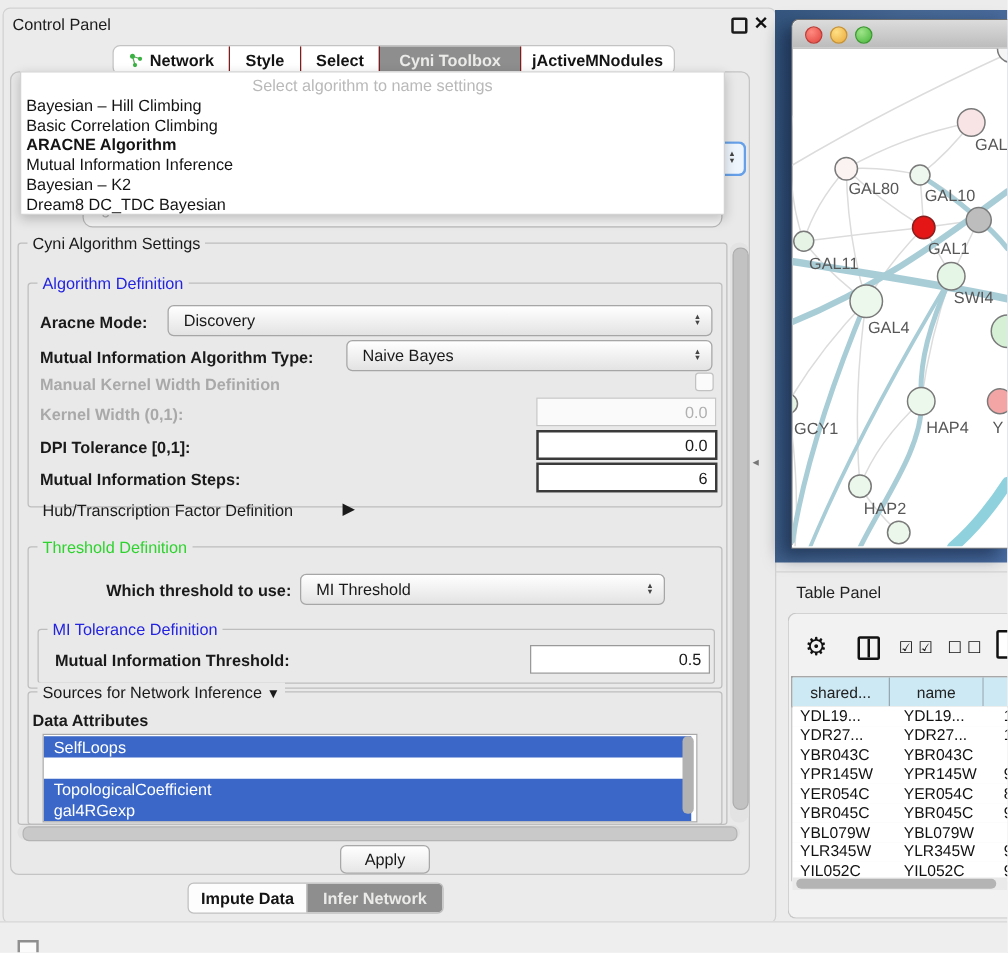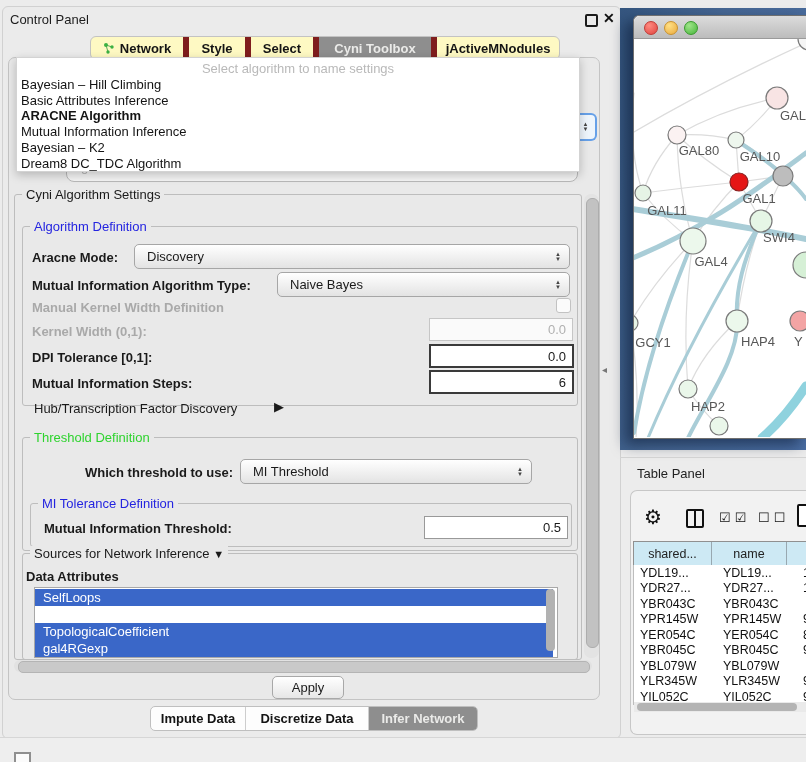--- a/index.html
+++ b/index.html
@@ -5,22 +5,22 @@
   html,body{margin:0;padding:0;}
   #app{position:relative;width:806px;height:762px;background:#ececec;overflow:hidden;
        font-family:"Liberation Sans",sans-serif;color:#1a1a1a;-webkit-font-smoothing:antialiased;}
   .abs{position:absolute;}
   
   .cp-win{left:2px;top:6px;width:617px;height:731px;background:#ebebeb;border:1px solid #d1d1d1;border-radius:6px;}
   .cp-title{left:10px;top:12px;font-size:13px;color:#1c1c1c;}
   .float-icon{left:585px;top:14px;width:9px;height:9px;border:2px solid #1b1b1b;border-radius:2px;background:transparent;}
   .close-icon{left:603px;top:10px;font-size:14px;font-weight:bold;color:#111;}
   
-  .tabbar{left:90px;top:36px;height:22px;display:flex;border:1px solid #c3c3c3;border-radius:6px;background:#fef9c3;overflow:hidden;}
-  .tab{display:flex;align-items:center;justify-content:center;gap:5px;font-size:13px;font-weight:600;color:#141414;border-left:6px solid #7f1d1d;}
+  .tabbar{left:90px;top:36px;height:22px;display:flex;border:1px solid #c3c3c3;border-radius:6px;background:#ffffff;overflow:hidden;}
+  .tab{display:flex;align-items:center;justify-content:center;gap:5px;font-size:13px;font-weight:600;color:#141414;border-left:1px solid #7f1d1d;}
   .tab:first-child{border-left:none;}
   .tab.active{background:#8e8e8e;color:#ebebe9;}
   
   .content-panel{left:8px;top:57px;width:590px;height:641px;background:#e9e9e9;border:1px solid #c4c4c4;border-radius:7px;}
   
   .group{border:1px solid #bdbdbd;border-radius:3px;}
   .gtitle{position:absolute;font-size:13px;background:#e9e9e9;padding:0 4px;white-space:nowrap;}
   .blue{color:#2424e0;} .green{color:#2ed32e;}
   .lbl{position:absolute;font-size:13px;font-weight:bold;white-space:nowrap;}
   .lbl.dim{color:#a9a9a9;}
@@ -131,25 +131,25 @@
     <span class="stepper" style="margin:0">
         <span>▲</span>
         <span>▼</span>
       </span>
   </div>
 
   <div class="abs popup">
     <div class="ph">Select algorithm to name settings</div>
     <div>
         <div class="alg-item" style="top: 19px;">Bayesian – Hill Climbing</div>
-        <div class="alg-item" style="top: 34.7px;">Basic Attributes Inference</div>
+        <div class="alg-item" style="top: 34.7px;">Basic Correlation Climbing</div>
         <div class="alg-item" style="top: 50.4px; font-weight: bold;">ARACNE Algorithm</div>
         <div class="alg-item" style="top: 66.1px;">Mutual Information Inference</div>
         <div class="alg-item" style="top: 81.8px;">Bayesian – K2</div>
-        <div class="alg-item" style="top: 97.5px;">Dream8 DC_TDC Algorithm</div>
+        <div class="alg-item" style="top: 97.5px;">Dream8 DC_TDC Bayesian</div>
       </div>
   </div>
 
   <div class="abs group" style="left:14px;top:194px;width:566px;height:464px"></div>
   <span class="gtitle" style="left:22px;top:187px">Cyni Algorithm Settings</span>
 
   <div class="abs group" style="left:22px;top:226px;width:554px;height:178px"></div>
   <span class="gtitle blue" style="left:30px;top:219px">Algorithm Definition</span>
 
   <span class="lbl" style="left:32px;top:250px">Aracne Mode:</span>
@@ -181,21 +181,21 @@
   <span class="lbl" style="left:32px;top:350px">DPI Tolerance [0,1]:</span>
   <div class="field strong" style="left:429px;top:344px;width:135px">
       <span>0.0</span>
     </div>
 
   <span class="lbl" style="left:32px;top:376px">Mutual Information Steps:</span>
   <div class="field strong" style="left:429px;top:370px;width:135px">
       <span>6</span>
     </div>
 
-  <span class="lbl plain" style="left:34px;top:401px;font-weight:500">Hub/Transcription Factor Discovery</span>
+  <span class="lbl plain" style="left:34px;top:401px;font-weight:500">Hub/Transcription Factor Definition</span>
   <span class="abs" style="left:274px;top:399px;font-size:13px">▶</span>
 
   <div class="abs group" style="left:22px;top:437px;width:554px;height:112px"></div>
   <span class="gtitle green" style="left:30px;top:430px">Threshold Definition</span>
 
   <span class="lbl" style="left:85px;top:465px">Which threshold to use:</span>
   <div class="combo" style="left:240px;top:459px;width:290px">
     <span class="val">MI Threshold</span>
     <span class="stepper">
         <span>▲</span>
@@ -223,23 +223,20 @@
   <div class="abs vtrack"></div>
   <div class="abs vthumb"></div>
   <div class="abs htrack"></div>
   <div class="abs hthumb"></div>
 
   <div class="abs apply">Apply</div>
 
   <div class="abs btabs">
     <div class="btab" style="width:94px">
         <span>Impute Data</span>
-      </div>
-    <div class="btab" style="width:122px">
-        <span>Discretize Data</span>
       </div>
     <div class="btab active" style="width:108px">
         <span>Infer Network</span>
       </div>
   </div>
 
   <span class="abs splitter-arrow">◂</span>
 
   <div class="abs desktop"></div>
   <div class="abs net-win">

